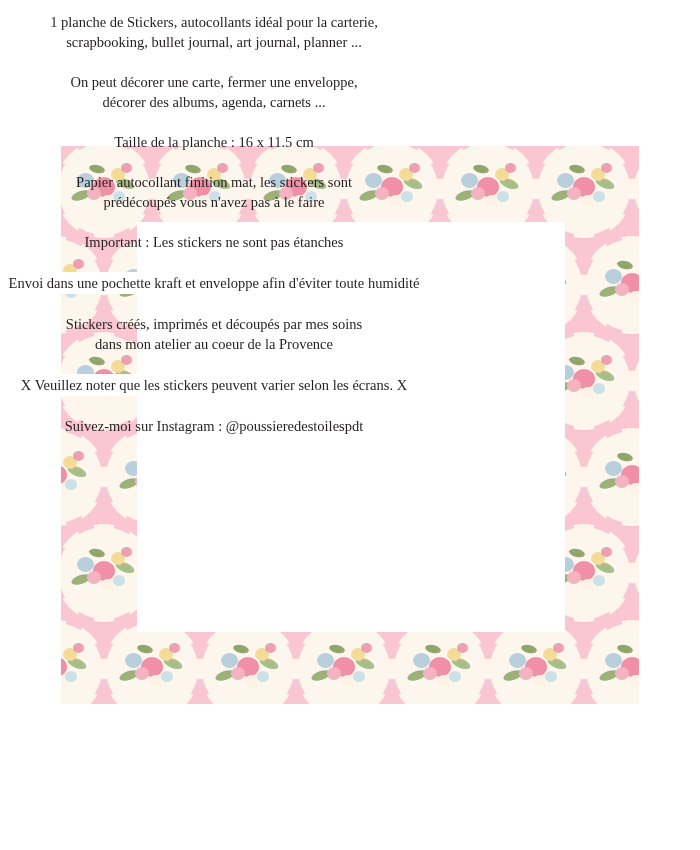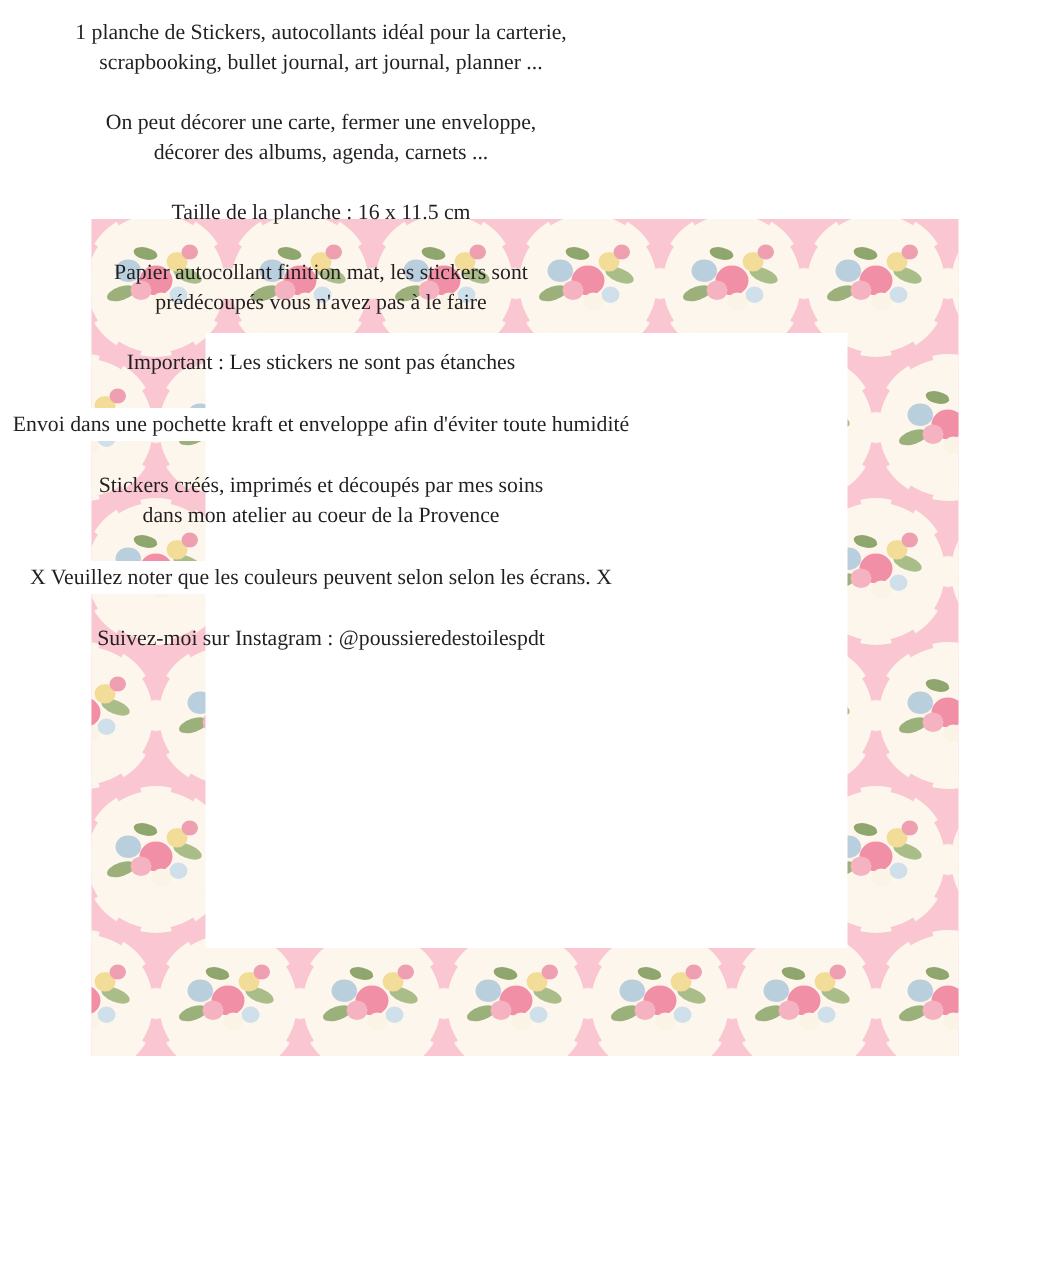--- a/index.html
+++ b/index.html
@@ -664,17 +664,17 @@
 scrapbooking, bullet journal, art journal, planner ...</p>
     <p class="para">On peut décorer une carte, fermer une enveloppe,
 décorer des albums, agenda, carnets ...</p>
     <p class="para">Taille de la planche : 16 x 11.5 cm</p>
     <p class="para">Papier autocollant finition mat, les stickers sont
 prédécoupés vous n'avez pas à le faire</p>
     <p class="para">Important : Les stickers ne sont pas étanches</p>
     <p class="para"><span class="wide">Envoi dans une pochette kraft et enveloppe afin d'éviter toute humidité</span></p>
     <p class="para">Stickers créés, imprimés et découpés par mes soins
 dans mon atelier au coeur de la Provence</p>
-    <p class="para"><span class="wide">X Veuillez noter que les couleurs peuvent selon selon les écrans. X</span></p>
+    <p class="para"><span class="wide">X Veuillez noter que les stickers peuvent varier selon les écrans. X</span></p>
     <p class="para">Suivez-moi sur Instagram : @poussieredestoilespdt</p>
   </div>
 
 </div>
 
 </body></html>

